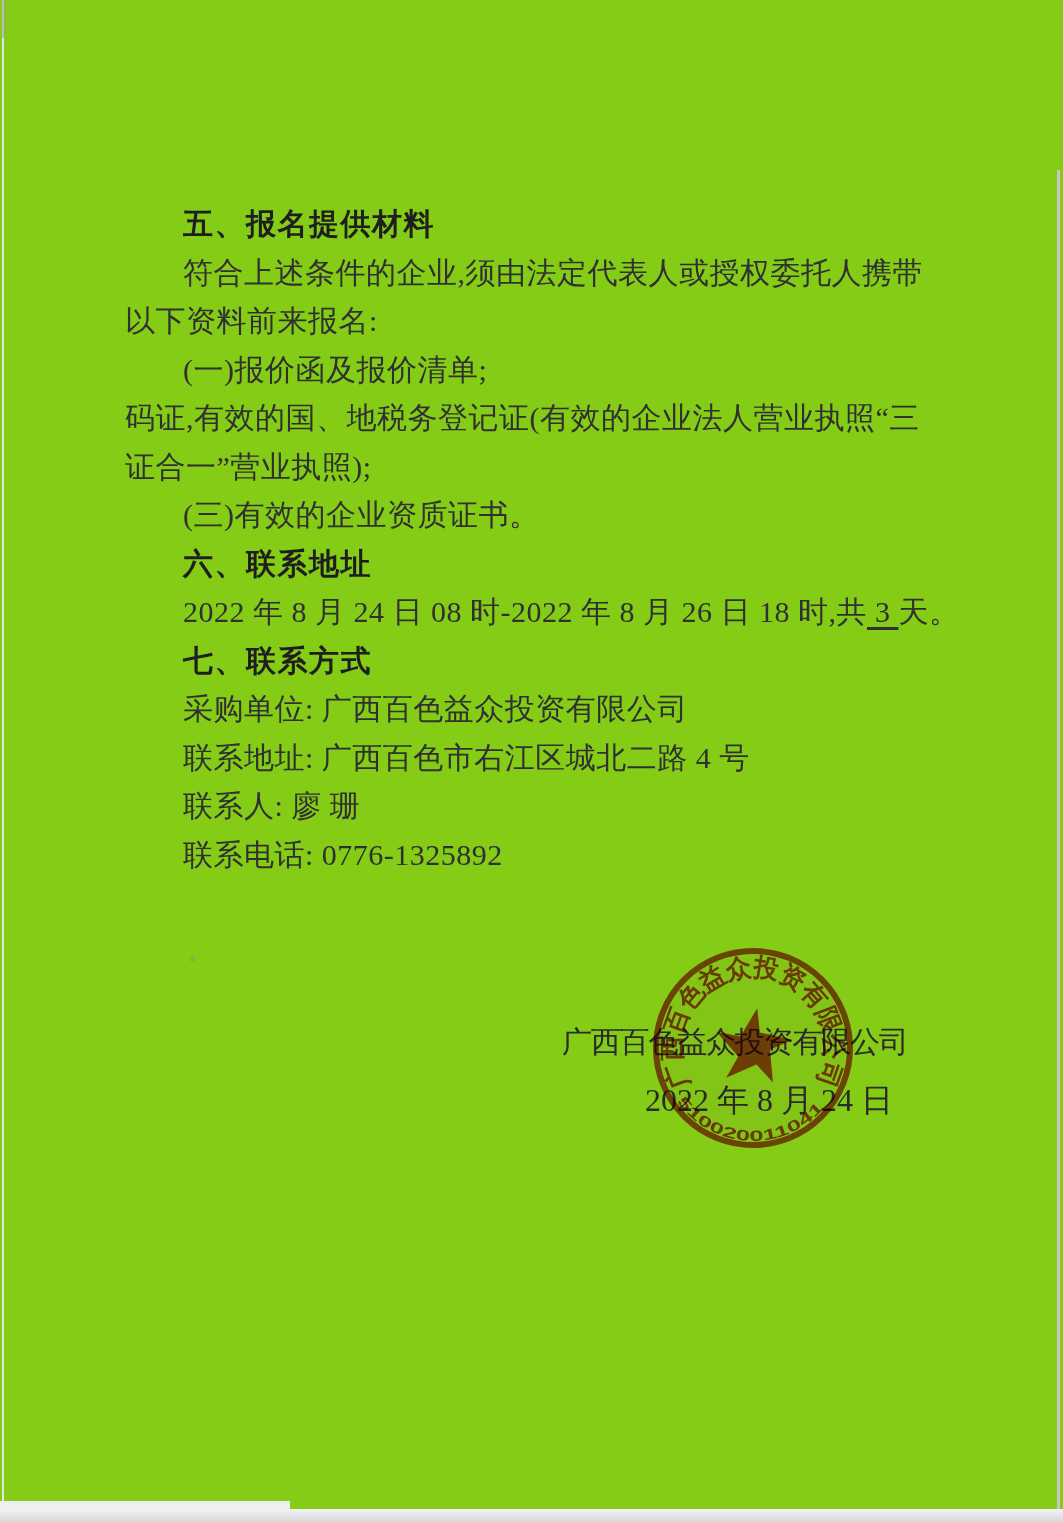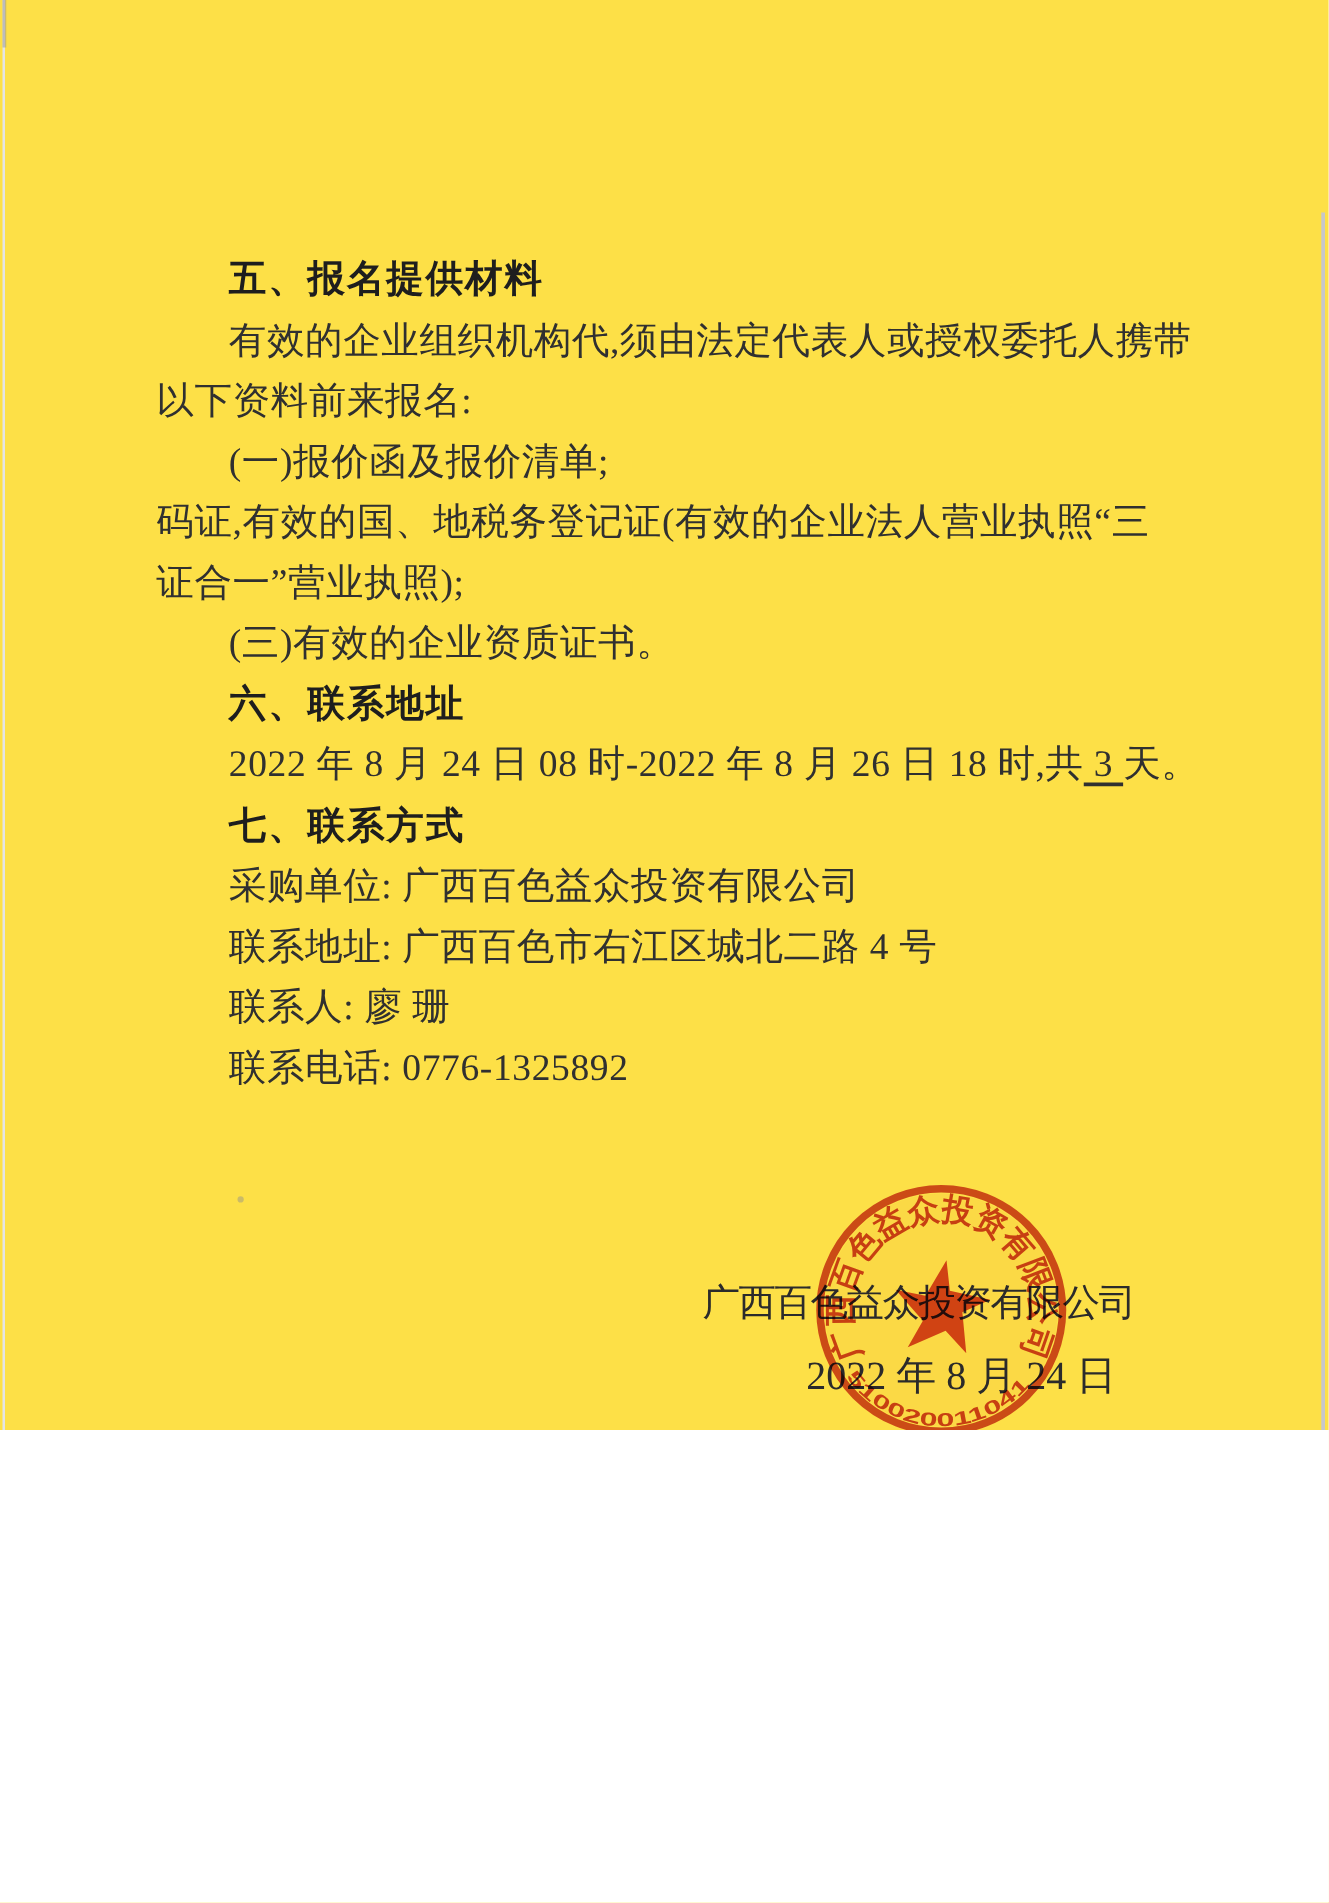--- a/index.html
+++ b/index.html
@@ -1,20 +1,20 @@
 <!DOCTYPE html>
 <html><head>
 <meta charset="utf-8">
 <style>
   html, body { margin: 0; padding: 0; background: #ffffff; }
   .page {
     position: relative;
     width: 1063px;
-    height: 1144px;
-    background: #fde047;
+    height: 1522px;
+    background: #84cc16;
     overflow: hidden;
     font-family: "Liberation Serif", serif;
     color: #303030;
   }
   .content {
     position: absolute;
     left: 125px;
     top: 0;
     width: 820px;
     padding-top: 200px;
@@ -88,21 +88,21 @@
     border-radius: 50%; background: #8d8d8d; opacity: .45;
   }
 </style>
 </head>
 <body>
 
 <div class="page">
 
   <div class="content">
     <div class="line heading indent">五、报名提供材料</div>
-    <div class="line indent">有效的企业组织机构代,须由法定代表人或授权委托人携带</div>
+    <div class="line indent">符合上述条件的企业,须由法定代表人或授权委托人携带</div>
     <div class="line">以下资料前来报名:</div>
     <div class="line indent">(一)报价函及报价清单;</div>
     <div class="line">码证,有效的国、地税务登记证(有效的企业法人营业执照“三</div>
     <div class="line">证合一”营业执照);</div>
     <div class="line indent">(三)有效的企业资质证书。</div>
     <div class="line heading indent">六、联系地址</div>
     <div class="line indent">
       <span>2022 年 8 月 24 日 08 时-2022 年 8 月 26 日 18 时,共</span><span class="u">&nbsp;3&nbsp;</span><span>天。</span>
     </div>
     <div class="line heading indent">七、联系方式</div>

